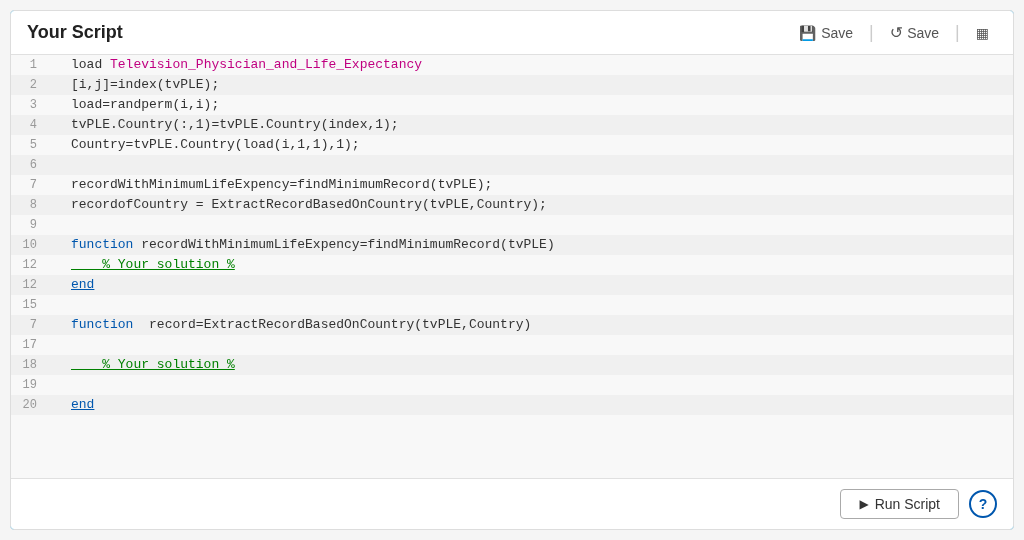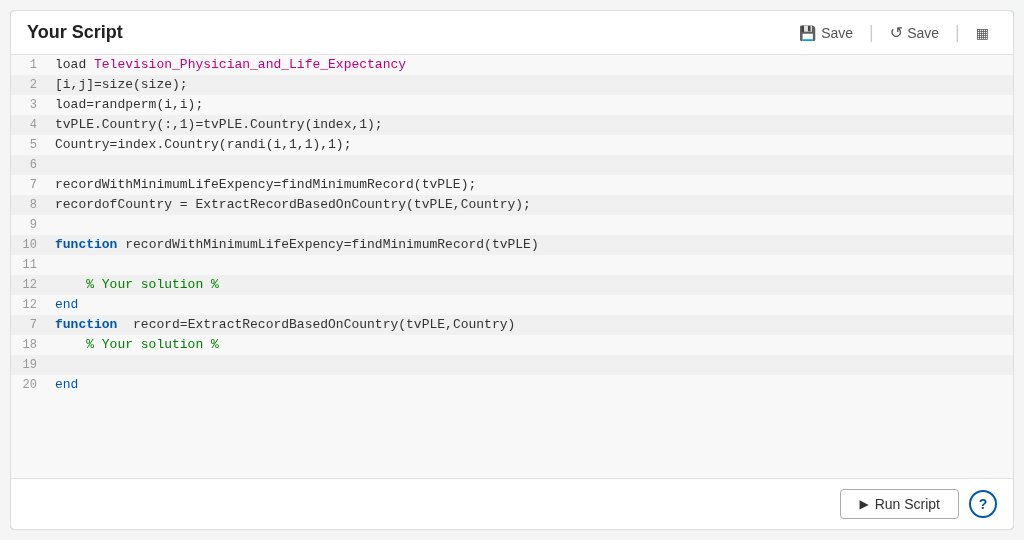--- a/index.html
+++ b/index.html
@@ -82,25 +82,26 @@
       user-select: none;
       font-size: 12px;
       line-height: 20px;
     }
     .line-content {
       flex: 1;
       padding-left: 8px;
       line-height: 20px;
       white-space: pre;
       color: #333;
-    }
-    .kw-function { color: #0057ae; font-weight: bold; }
+      margin-left: 16px;
+    }
+    .kw-function { color: #0057ae; font-weight: normal; }
     .kw-load-val { color: #c00080; }
-    .kw-comment { color: #008000; }
-    .kw-end { color: #0057ae; }
+    .kw-comment { color: #008000; text-decoration: underline; }
+    .kw-end { color: #0057ae; text-decoration: underline; }
     .footer {
       display: flex;
       align-items: center;
       justify-content: flex-end;
       padding: 10px 16px;
       background: #fff;
       border-top: 1px solid #e0e0e0;
       gap: 10px;
     }
     .run-script-btn {
@@ -159,33 +160,33 @@
     </div>
   </div>
 
   <div class="code-area" id="code-area">
   <div class="code-line">
         <span class="line-num">1</span>
         <span class="line-content"><span>load </span><span class="kw-load-val">Television_Physician_and_Life_Expectancy</span></span>
       </div>
       <div class="code-line">
         <span class="line-num">2</span>
-        <span class="line-content"><span>[i,j]=size(size);</span></span>
+        <span class="line-content"><span>[i,j]=index(tvPLE);</span></span>
       </div>
       <div class="code-line">
         <span class="line-num">3</span>
         <span class="line-content"><span>load=randperm(i,i);</span></span>
       </div>
       <div class="code-line">
         <span class="line-num">4</span>
         <span class="line-content"><span>tvPLE.Country(:,1)=tvPLE.Country(index,1);</span></span>
       </div>
       <div class="code-line">
         <span class="line-num">5</span>
-        <span class="line-content"><span>Country=index.Country(randi(i,1,1),1);</span></span>
+        <span class="line-content"><span>Country=tvPLE.Country(load(i,1,1),1);</span></span>
       </div>
       <div class="code-line">
         <span class="line-num">6</span>
         <span class="line-content"></span>
       </div>
       <div class="code-line">
         <span class="line-num">7</span>
         <span class="line-content"><span>recordWithMinimumLifeExpency=findMinimumRecord(tvPLE);</span></span>
       </div>
       <div class="code-line">
@@ -194,34 +195,38 @@
       </div>
       <div class="code-line">
         <span class="line-num">9</span>
         <span class="line-content"></span>
       </div>
       <div class="code-line">
         <span class="line-num">10</span>
         <span class="line-content"><span class="kw-function">function</span><span> recordWithMinimumLifeExpency=findMinimumRecord(tvPLE)</span></span>
       </div>
       <div class="code-line">
-        <span class="line-num">11</span>
-        <span class="line-content"></span>
-      </div>
-      <div class="code-line">
         <span class="line-num">12</span>
         <span class="line-content"><span class="kw-comment">    % Your solution %</span></span>
       </div>
       <div class="code-line">
         <span class="line-num">12</span>
         <span class="line-content"><span class="kw-end">end</span></span>
       </div>
       <div class="code-line">
+        <span class="line-num">15</span>
+        <span class="line-content"></span>
+      </div>
+      <div class="code-line">
         <span class="line-num">7</span>
         <span class="line-content"><span class="kw-function">function</span><span>  record=ExtractRecordBasedOnCountry(tvPLE,Country)</span></span>
+      </div>
+      <div class="code-line">
+        <span class="line-num">17</span>
+        <span class="line-content"></span>
       </div>
       <div class="code-line">
         <span class="line-num">18</span>
         <span class="line-content"><span class="kw-comment">    % Your solution %</span></span>
       </div>
       <div class="code-line">
         <span class="line-num">19</span>
         <span class="line-content"></span>
       </div>
       <div class="code-line">

